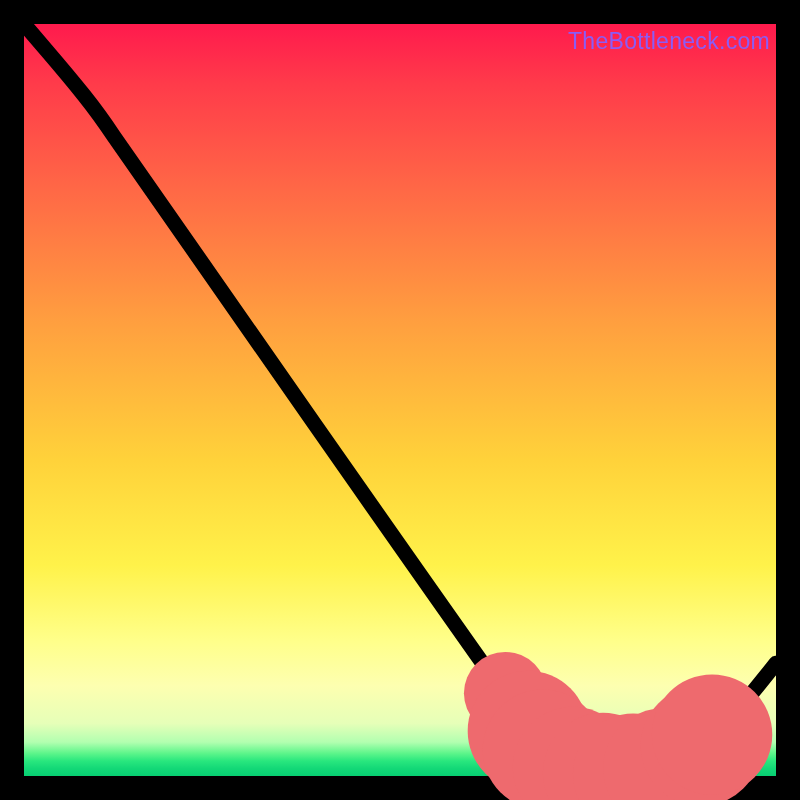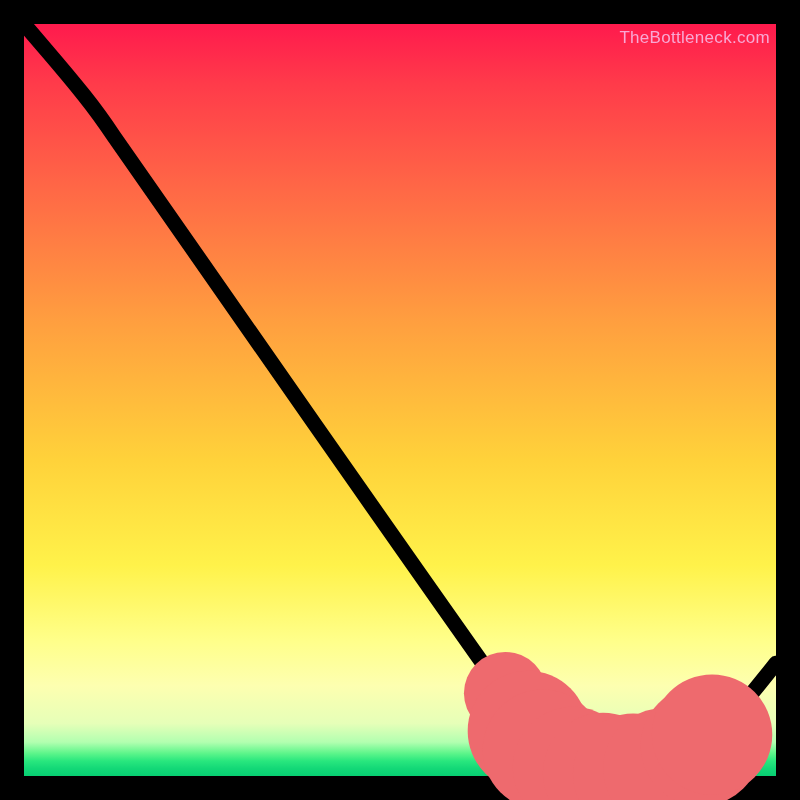--- a/index.html
+++ b/index.html
@@ -43,22 +43,22 @@
       #5cf58a 97%,
       #29e77e 98%,
       #13d877 99%,
       #07cf72 100%
     );
   }
   .attribution {
     position: absolute;
     top: 4px;
     right: 6px;
-    color: #f9a8d4;
-    font-size: 17px;
+    color: #8b5cf6;
+    font-size: 23px;
     letter-spacing: 0.3px;
     user-select: none;
   }
   svg.curve {
     position: absolute;
     inset: 0;
     width: 100%;
     height: 100%;
     overflow: visible;
   }

